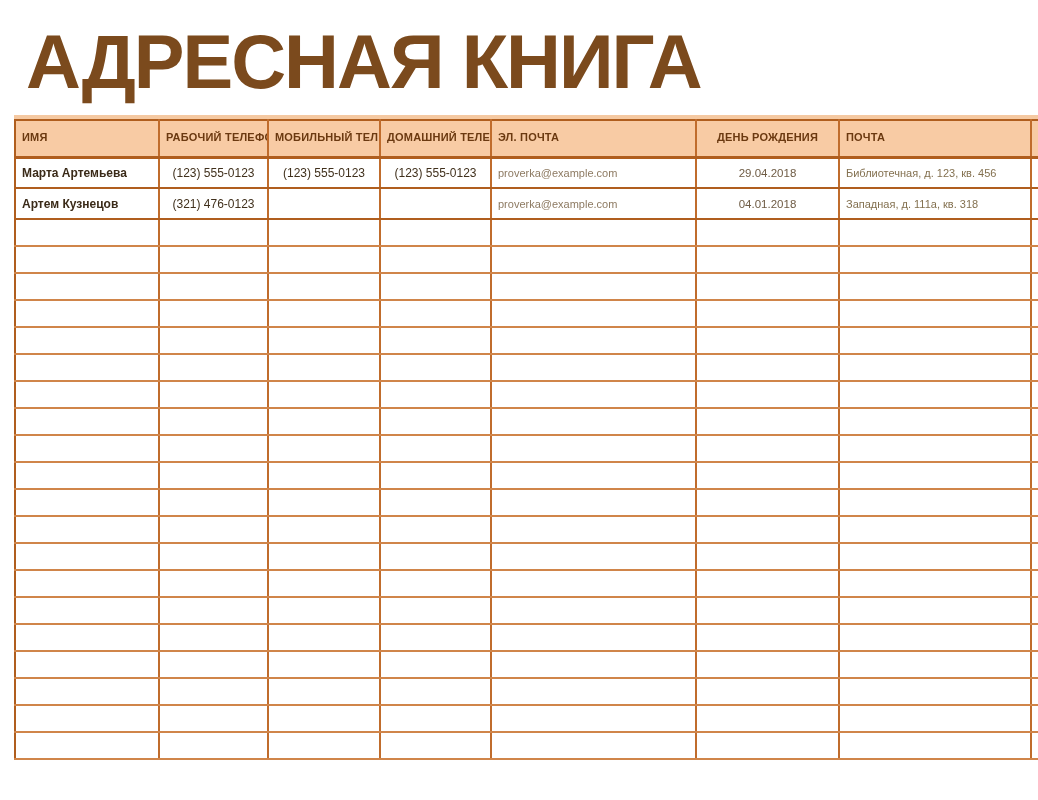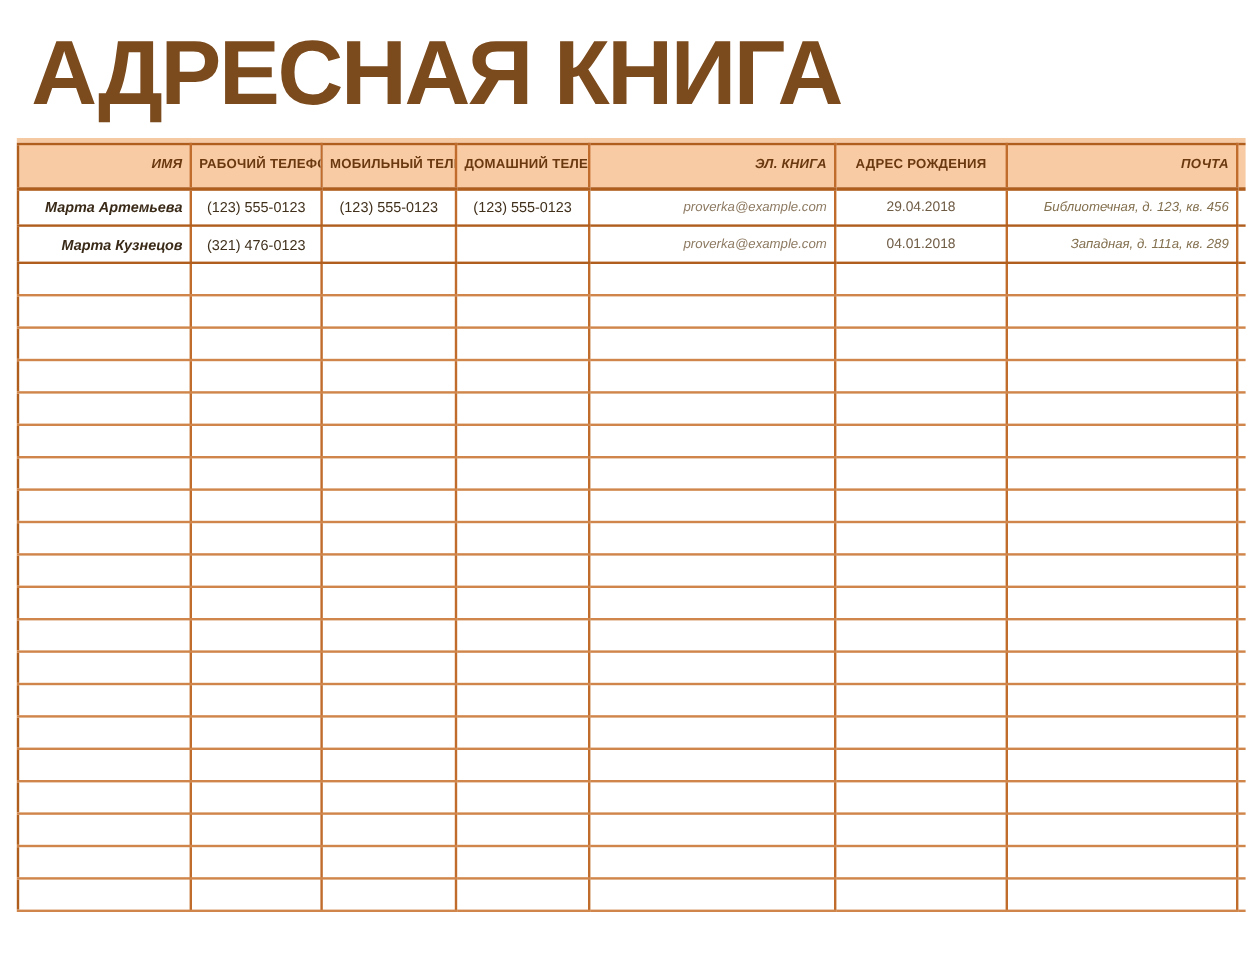--- a/index.html
+++ b/index.html
@@ -48,21 +48,21 @@
     border-top:2px solid var(--border-strong);
     border-bottom:3px solid var(--border-strong);
     color:var(--header-text);
     font-size:11px;font-weight:bold;letter-spacing:.2px;
     white-space:normal;line-height:1.25;
   }
   tr.data-row{height:31px;}
   tr.data-row td{border-bottom:2px solid var(--border-strong);}
   tr.empty-row{height:27px;}
   tr.empty-row td{border-bottom:2px solid var(--border-light);}
-  .al-left{text-align:right;font-style:italic;}
+  .al-left{text-align:left;}
   .al-center{text-align:center;}
   td.col-name{font-weight:bold;font-size:12px;color:var(--name-text);padding-left:14px;}
   th.col-name{padding-left:14px;}
   td.col-work_phone, td.col-mobile_phone, td.col-home_phone{
     font-size:12px;color:var(--phone-text);
   }
   td.col-email{font-size:11px;color:var(--muted-text);padding-left:12px;}
   th.col-email{padding-left:12px;}
   td.col-birthday{font-size:11.5px;color:var(--birthday-text);}
   td.col-address{font-size:11px;color:var(--address-text);padding-left:14px;}
@@ -85,45 +85,45 @@
         <col style="width: 143px;">
         <col style="width: 192px;">
         <col style="width: 40px;">
       </colgroup>
     <thead>
       <tr>
           <th class="col-name al-left">ИМЯ</th>
           <th class="col-work_phone al-center">РАБОЧИЙ ТЕЛЕФОН</th>
           <th class="col-mobile_phone al-center">МОБИЛЬНЫЙ ТЕЛЕФОН</th>
           <th class="col-home_phone al-center">ДОМАШНИЙ ТЕЛЕФОН</th>
-          <th class="col-email al-left">ЭЛ. КНИГА</th>
-          <th class="col-birthday al-center">АДРЕС РОЖДЕНИЯ</th>
+          <th class="col-email al-left">ЭЛ. ПОЧТА</th>
+          <th class="col-birthday al-center">ДЕНЬ РОЖДЕНИЯ</th>
           <th class="col-address al-left">ПОЧТА</th>
           <th class="col-extra al-left"></th>
         </tr>
     </thead>
     <tbody>
         <tr class="data-row">
           <td class="col-name al-left">Марта Артемьева</td>
           <td class="col-work_phone al-center">(123) 555-0123</td>
           <td class="col-mobile_phone al-center">(123) 555-0123</td>
           <td class="col-home_phone al-center">(123) 555-0123</td>
           <td class="col-email al-left">proverka@example.com</td>
           <td class="col-birthday al-center">29.04.2018</td>
           <td class="col-address al-left">Библиотечная, д. 123, кв. 456</td>
           <td class="col-extra al-left"></td>
         </tr>
         <tr class="data-row">
-          <td class="col-name al-left">Марта Кузнецов</td>
+          <td class="col-name al-left">Артем Кузнецов</td>
           <td class="col-work_phone al-center">(321) 476-0123</td>
           <td class="col-mobile_phone al-center"></td>
           <td class="col-home_phone al-center"></td>
           <td class="col-email al-left">proverka@example.com</td>
           <td class="col-birthday al-center">04.01.2018</td>
-          <td class="col-address al-left">Западная, д. 111а, кв. 289</td>
+          <td class="col-address al-left">Западная, д. 111а, кв. 318</td>
           <td class="col-extra al-left"></td>
         </tr>
         <tr class="empty-row">
           <td class="col-name"></td>
           <td class="col-work_phone"></td>
           <td class="col-mobile_phone"></td>
           <td class="col-home_phone"></td>
           <td class="col-email"></td>
           <td class="col-birthday"></td>
           <td class="col-address"></td>

